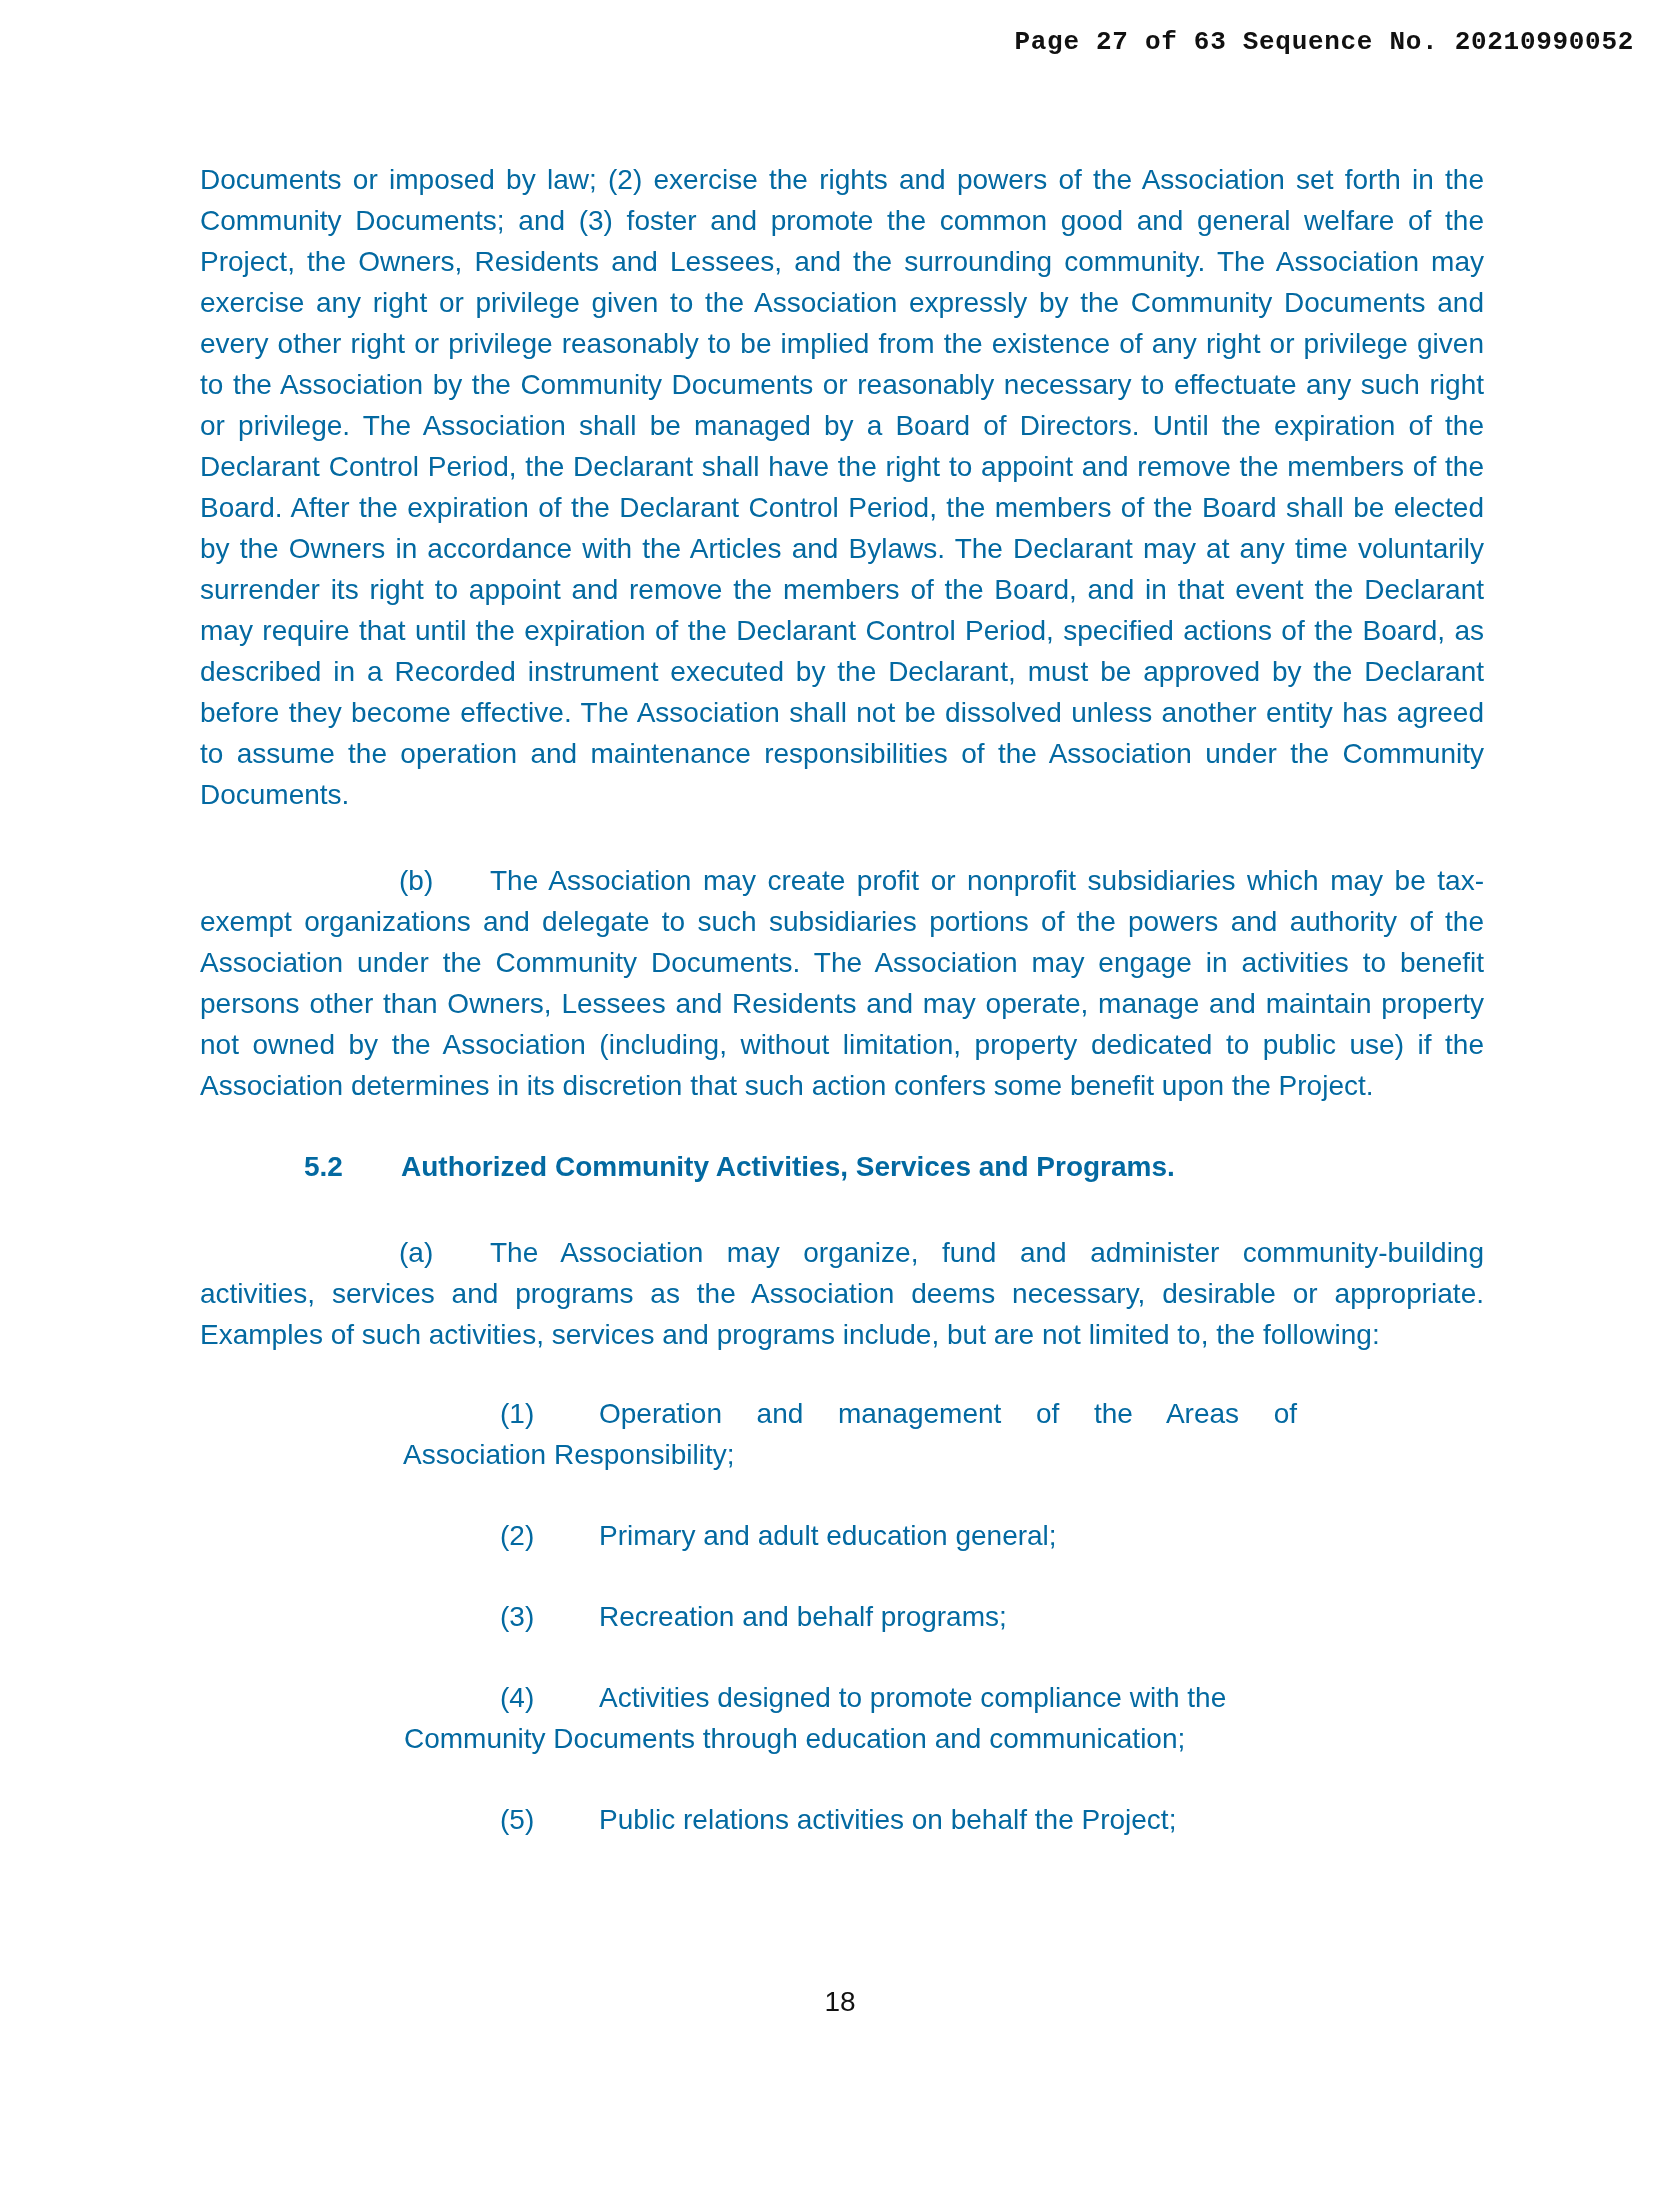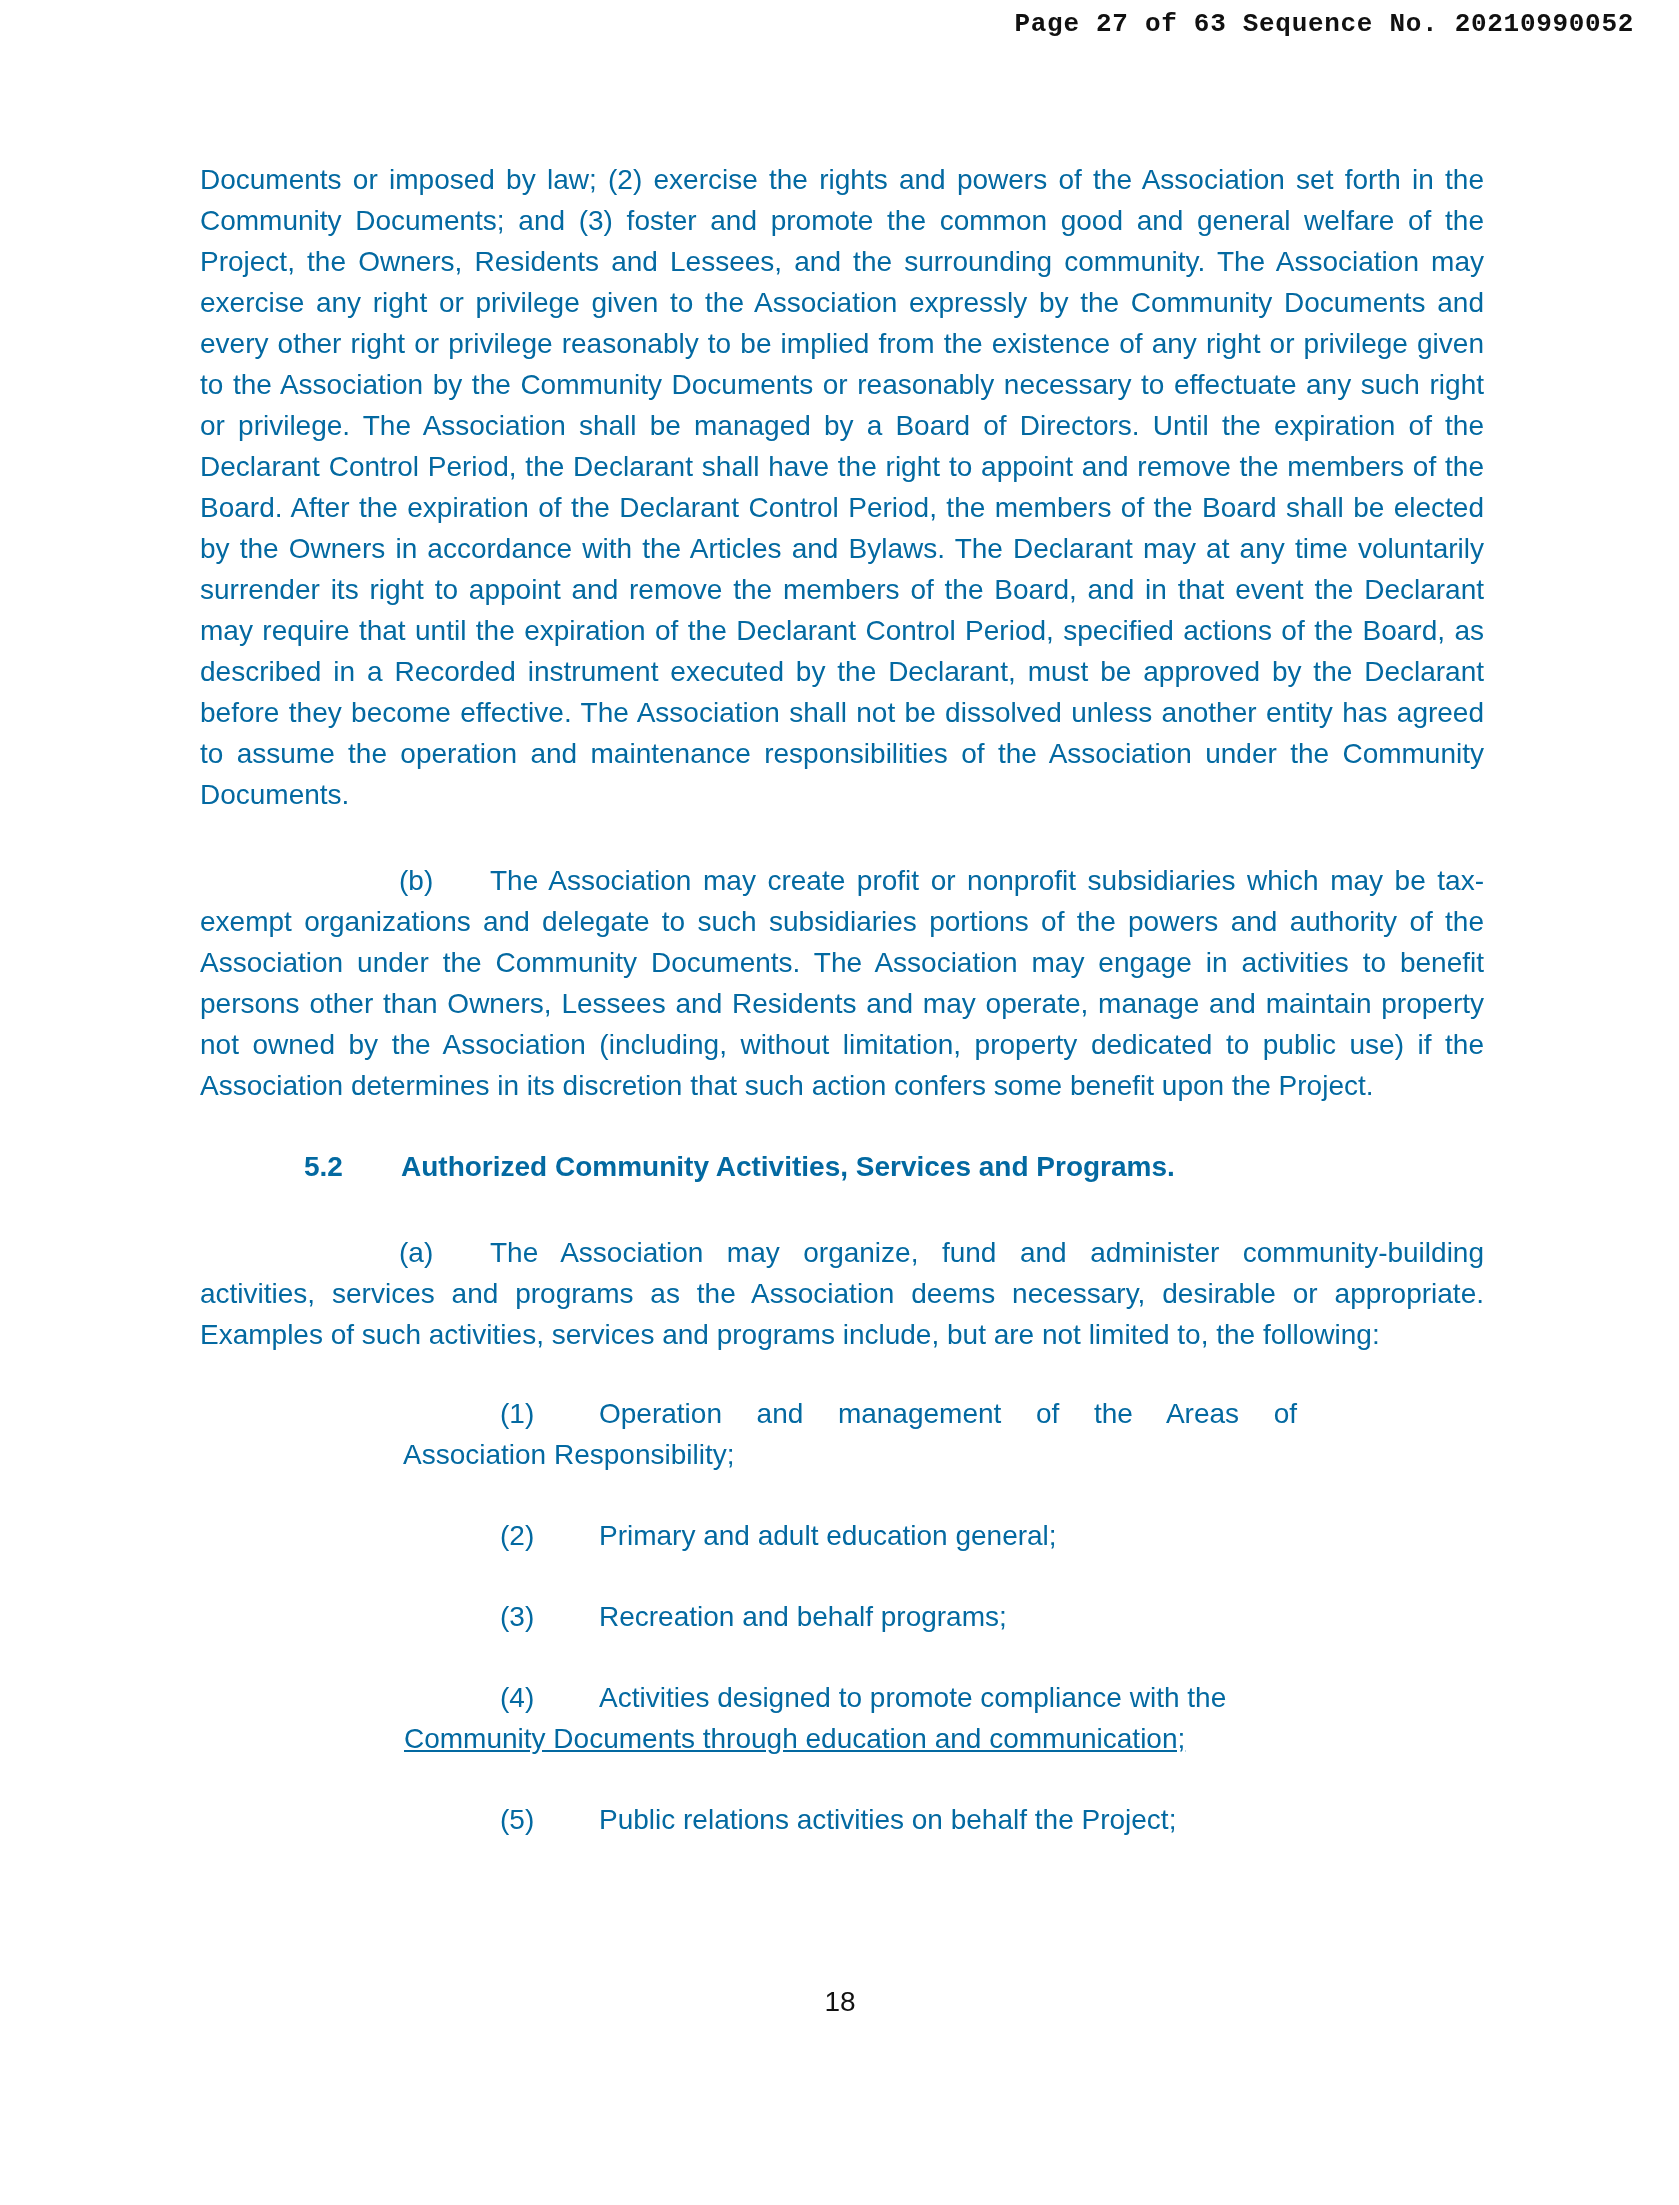--- a/index.html
+++ b/index.html
@@ -1,18 +1,18 @@
 <!DOCTYPE html>
 <html style="font-size:10.5px"><head>
   <meta charset="utf-8">
   <style>
     html, body { margin: 0; padding: 0; background: #ffffff; }
     body { width: 1680px; height: 2205px; position: relative; overflow: hidden; color: #111111; }
     .header {
-      position: absolute; top: 9px; right: 46px;
+      position: absolute; top: 27px; right: 46px;
       font-family: "Liberation Mono", "DejaVu Sans Mono", monospace;
       font-weight: bold; font-size: 26px; letter-spacing: 0.7px; color: #111;
     }
     .page {
       position: absolute; left: 200px; width: 1284px; top: 159px;
       font-family: "Liberation Sans", "DejaVu Sans", sans-serif;
       font-size: 28px; line-height: 41px; color: #0369a1;
     }
     .para { margin: 0; text-align: justify; text-align-last: left; }
     .para.gap-top { margin-top: 45px; }
@@ -51,21 +51,21 @@
       <div style="padding-left:203px;margin-left:0;">Association Responsibility;</div>
     </div>
     <div class="list-item">
       <span class="lnum">(2)</span><span>Primary and adult education general;</span>
     </div>
     <div class="list-item">
       <span class="lnum">(3)</span><span>Recreation and behalf programs;</span>
     </div>
     <div class="list-item">
       <div><span class="lnum">(4)</span><span>Activities designed to promote compliance with the</span></div>
-      <div style="padding-left:204px;text-decoration:underline;">Community Documents through education and communication;</div>
+      <div style="padding-left:204px;">Community Documents through education and communication;</div>
     </div>
     <div class="list-item">
       <span class="lnum">(5)</span><span>Public relations activities on behalf the Project;</span>
     </div>
   </div>
 </div>
 
 <div class="page-number">18</div>
 
 

